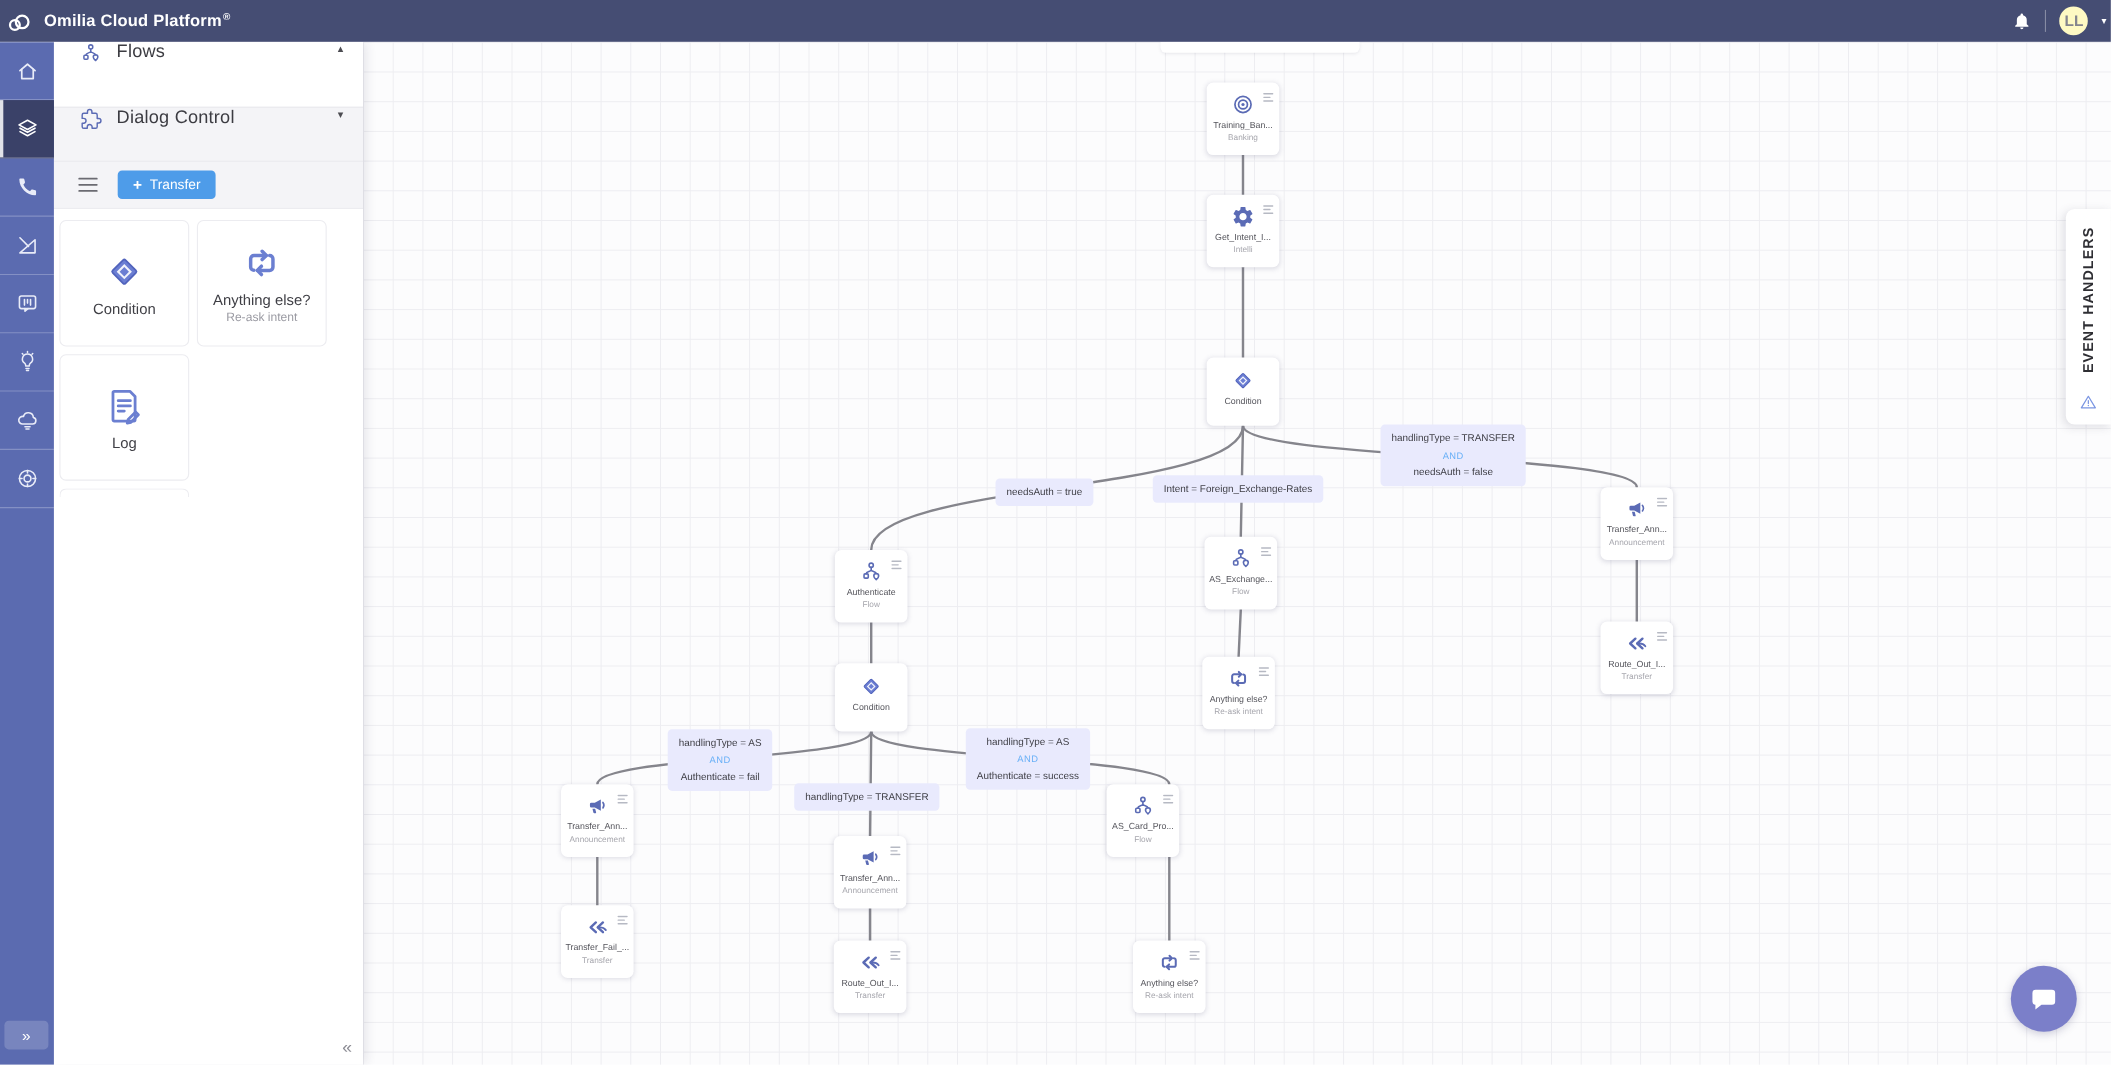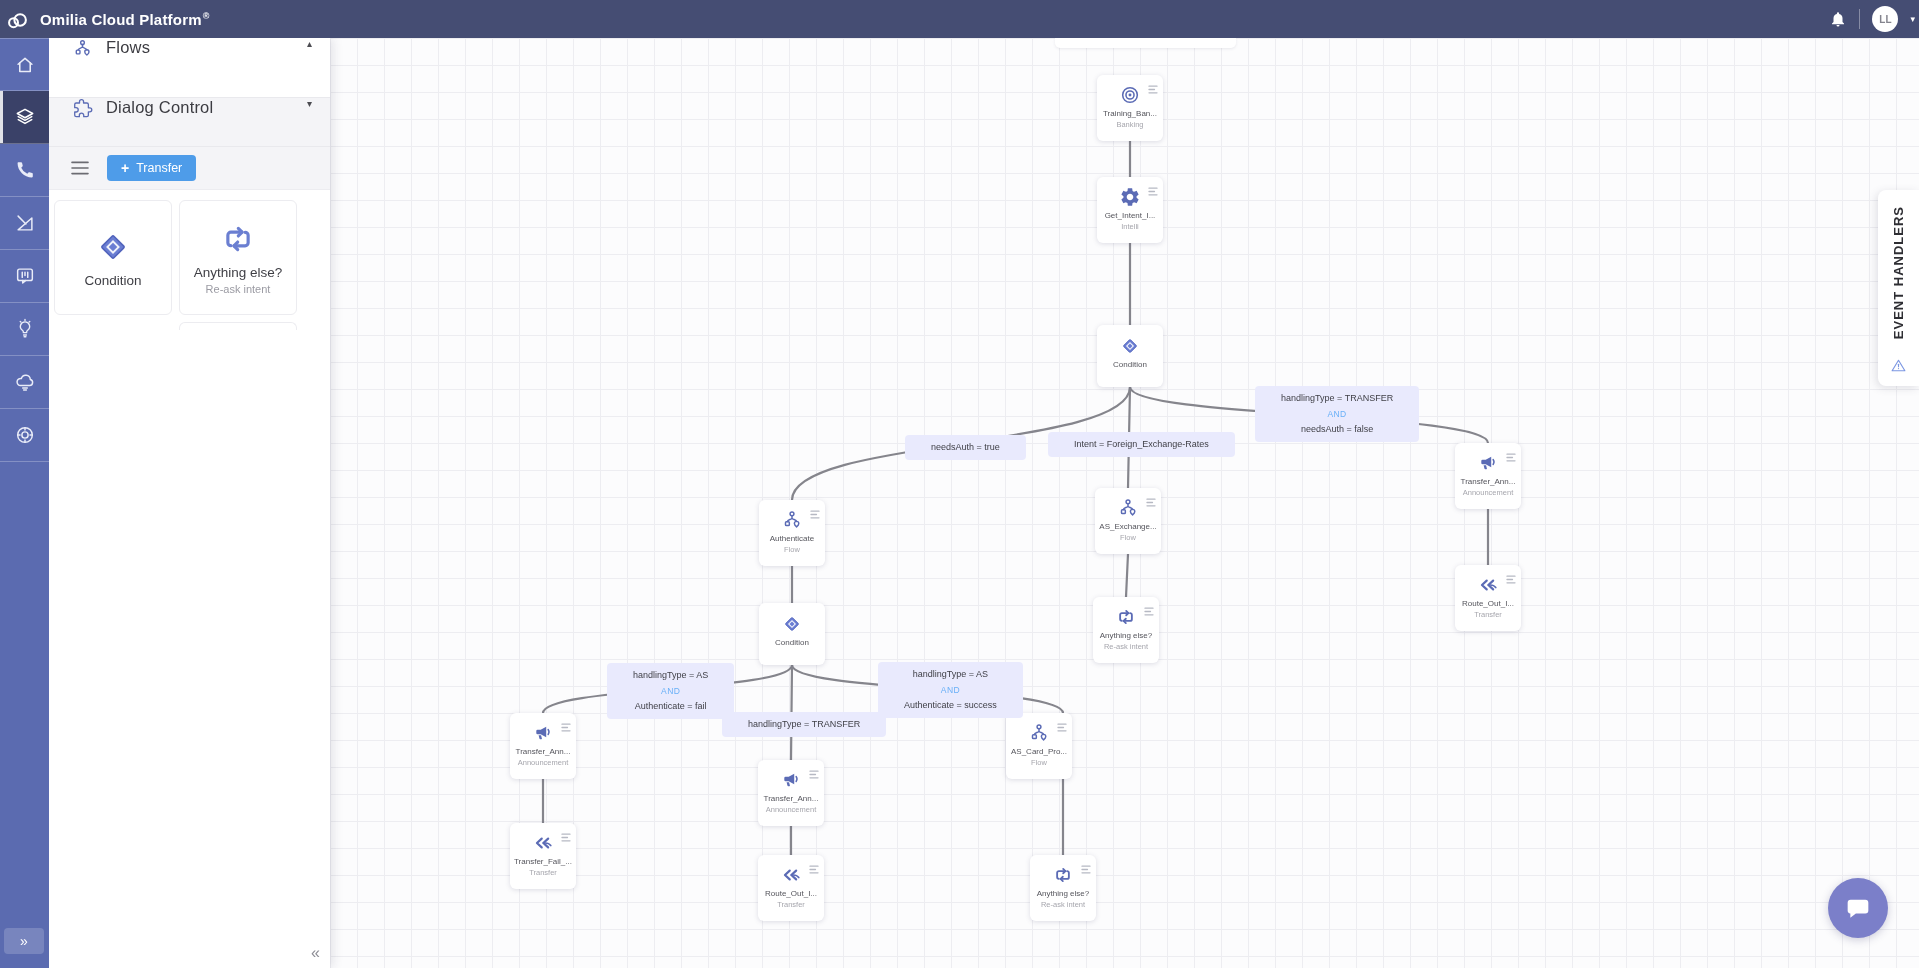--- a/index.html
+++ b/index.html
@@ -9,22 +9,22 @@
 
   
   .hdr { position:absolute; left:0; top:0; width:1919px; height:38px; background:#454d73;
          display:flex; align-items:center; padding:0 4px; z-index:10; }
   .hdr .logo { width:26px; height:22px; color:#fff; margin-right:10px; }
   .hdr .title { color:#fff; font-size:15px; font-weight:bold; letter-spacing:.2px; }
   .hdr .tm { color:#fff; font-size:9px; vertical-align:super; margin-left:1px; }
   .hright { margin-left:auto; display:flex; align-items:center; gap:12px; }
   .bell { width:18px; height:18px; color:#fff; cursor:pointer; }
   .hdiv { width:1px; height:20px; background:rgba(255,255,255,.35); }
-  .avatar { width:26px; height:26px; border-radius:50%; background:#ffffff; color:#84848e;
-            font-size:10px; font-weight:bold; display:flex; align-items:center; justify-content:center; }
+  .avatar { width:26px; height:26px; border-radius:50%; background:#fef9c3; color:#84848e;
+            font-size:14px; font-weight:bold; display:flex; align-items:center; justify-content:center; }
   .hcaret { color:#fff; font-size:9px; }
 
   
   .rail { position:absolute; left:0; top:38px; width:49px; bottom:0; background:#5b6bb0; z-index:6; }
   .rail-item { height:53px; display:flex; align-items:center; justify-content:center;
                border-bottom:1px solid rgba(255,255,255,.25); color:#e9ecf8; position:relative; cursor:pointer; }
   .rail-item:first-child { border-top:1px solid rgba(255,255,255,.25); }
   .rail-item.active { background:#3a4168; color:#fff; }
   .rail-item.active::before { content:""; position:absolute; left:0; top:0; bottom:0; width:3px;
                background:rgba(255,255,255,.85); }
@@ -78,21 +78,21 @@
   .node .corner { position:absolute; top:5px; right:5px; width:10px; height:9px; }
   .node .nicon { width:22px; height:22px; margin:9px auto 0; color:#5b6bb5; display:block; }
   .node.condition .nicon { margin-top:10px; }
   .node .nicon svg { width:100%; height:100%; display:block; }
   .nlabel { font-size:8px; color:#55555c; text-align:center; margin-top:3px; white-space:nowrap;
             overflow:hidden; text-overflow:ellipsis; padding:0 2px; }
   .nsub { font-size:7.5px; color:#a6a6ad; text-align:center; margin-top:2px; white-space:nowrap;
             overflow:hidden; padding:0 2px; }
   .clabel { position:absolute; background:#e9eafd; border-radius:4px; padding:5px 10px;
             font-size:9px; color:#3f3f46; text-align:center; line-height:1.2; cursor:pointer; }
-  .clabel .ln { margin:2px 16px; white-space:nowrap; }
+  .clabel .ln { margin:2px 0; white-space:nowrap; }
   .clabel .and { color:#69b0f7; font-size:8.5px; letter-spacing:.4px; margin:5px 0; }
 
   .event-card { position:absolute; right:0; top:152px; width:41px; height:196px; background:#fff;
             border-radius:8px 0 0 8px; box-shadow:-2px 2px 9px rgba(60,60,90,.15); z-index:7;
             display:flex; flex-direction:column; align-items:center; justify-content:space-between;
             padding:16px 0 12px; cursor:pointer; }
   .ev-text { writing-mode:vertical-rl; transform:rotate(180deg); font-size:13px; font-weight:600;
             color:#2e2e33; letter-spacing:1px; }
   .ev-warn { width:17px; height:17px; color:#7b96e2; }
   .ev-warn svg { width:100%; height:100%; display:block; }
@@ -248,20 +248,30 @@
         <span class="pic">
           <svg viewBox="0 0 24 24" fill="none" stroke="currentColor" stroke-linecap="round" stroke-linejoin="round" stroke-width="2">
             <path d="M7.5 16.2a1.9 1.9 0 0 1-1.9-1.9V9.6a1.9 1.9 0 0 1 1.9-1.9h7"></path>
             <path d="M12.2 5.3l2.4 2.4-2.4 2.4"></path>
             <path d="M16.5 7.8a1.9 1.9 0 0 1 1.9 1.9v4.7a1.9 1.9 0 0 1-1.9 1.9h-7"></path>
             <path d="M11.8 18.7l-2.4-2.4 2.4-2.4"></path>
           </svg>
         </span>
         <div class="pt">Anything else?</div>
         <div class="ps">Re-ask intent</div>
+      </div>
+      <div class="pcard">
+        <span class="pic">
+          <svg viewBox="0 0 24 24" fill="none" stroke="currentColor" stroke-linecap="round" stroke-linejoin="round" stroke-width="1.6">
+            <path d="M6.2 3.6h9l3 3V20a.7.7 0 0 1-.7.7H6.2a.7.7 0 0 1-.7-.7V4.3a.7.7 0 0 1 .7-.7z"></path>
+            <path d="M8.5 9h7M8.5 12h7M8.5 15h3.5"></path>
+            <path d="M14.2 19.8l4.3-4.3 1.6 1.6-4.3 4.3-2.1.5z"></path>
+          </svg>
+        </span>
+        <div class="pt">Log</div>
       </div>
       <div class="pspacer"></div>
       <div class="psliver"></div>
     </div>
   <div class="panel-collapse">«</div>
 </aside>
 
 <main class="canvas" id="canvas">
   <svg id="edges" viewBox="0 0 1589 930">
       <path d="M800 103 L800 139" fill="none" stroke="#85858c" stroke-width="2.2" stroke-linecap="round"></path>

